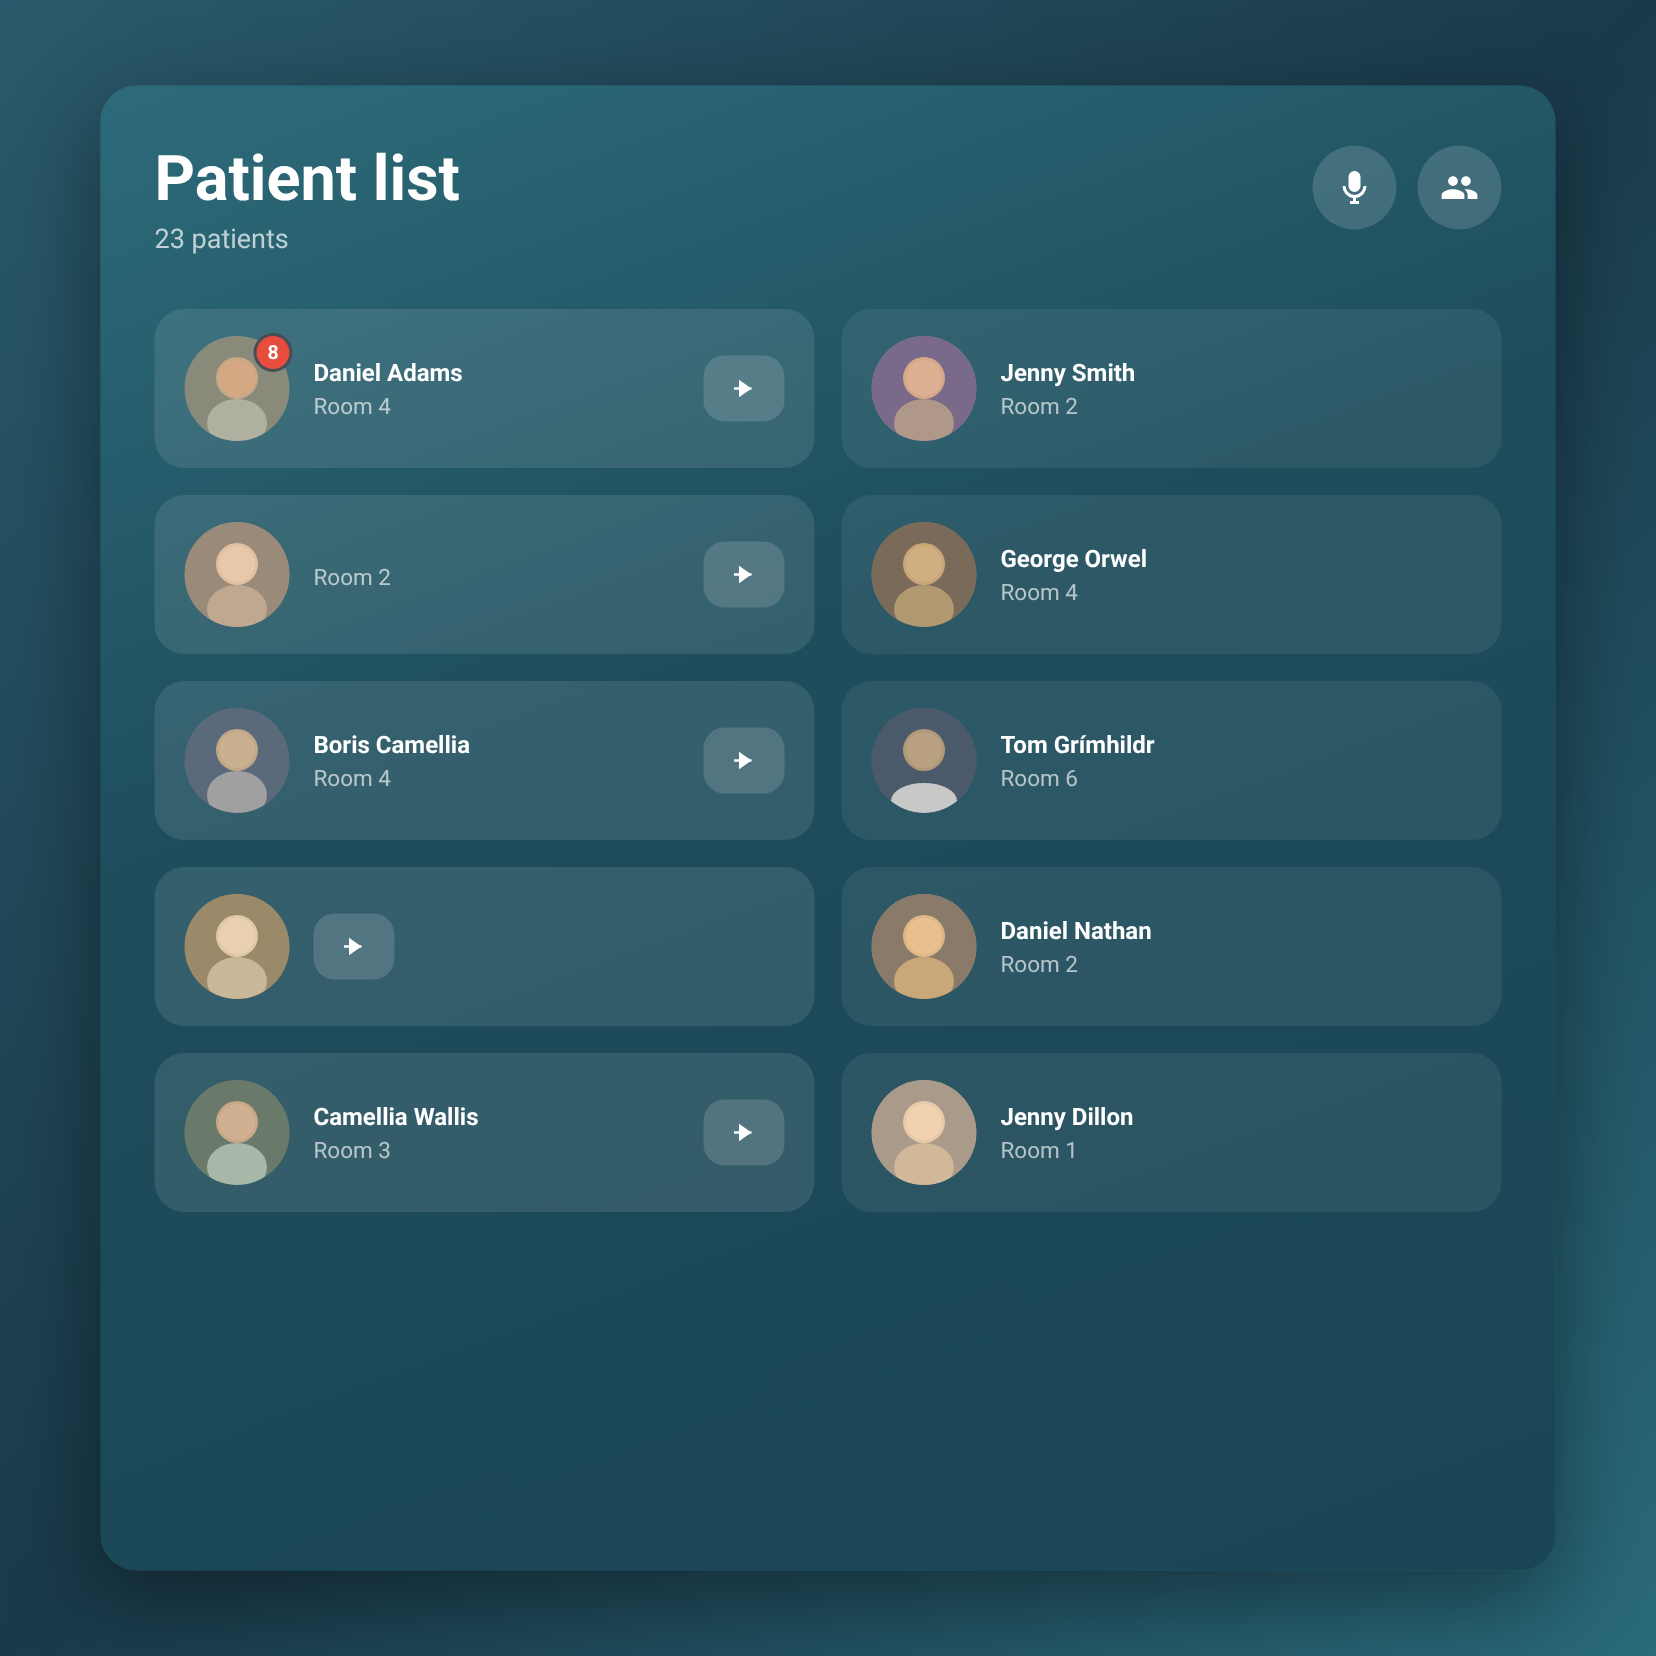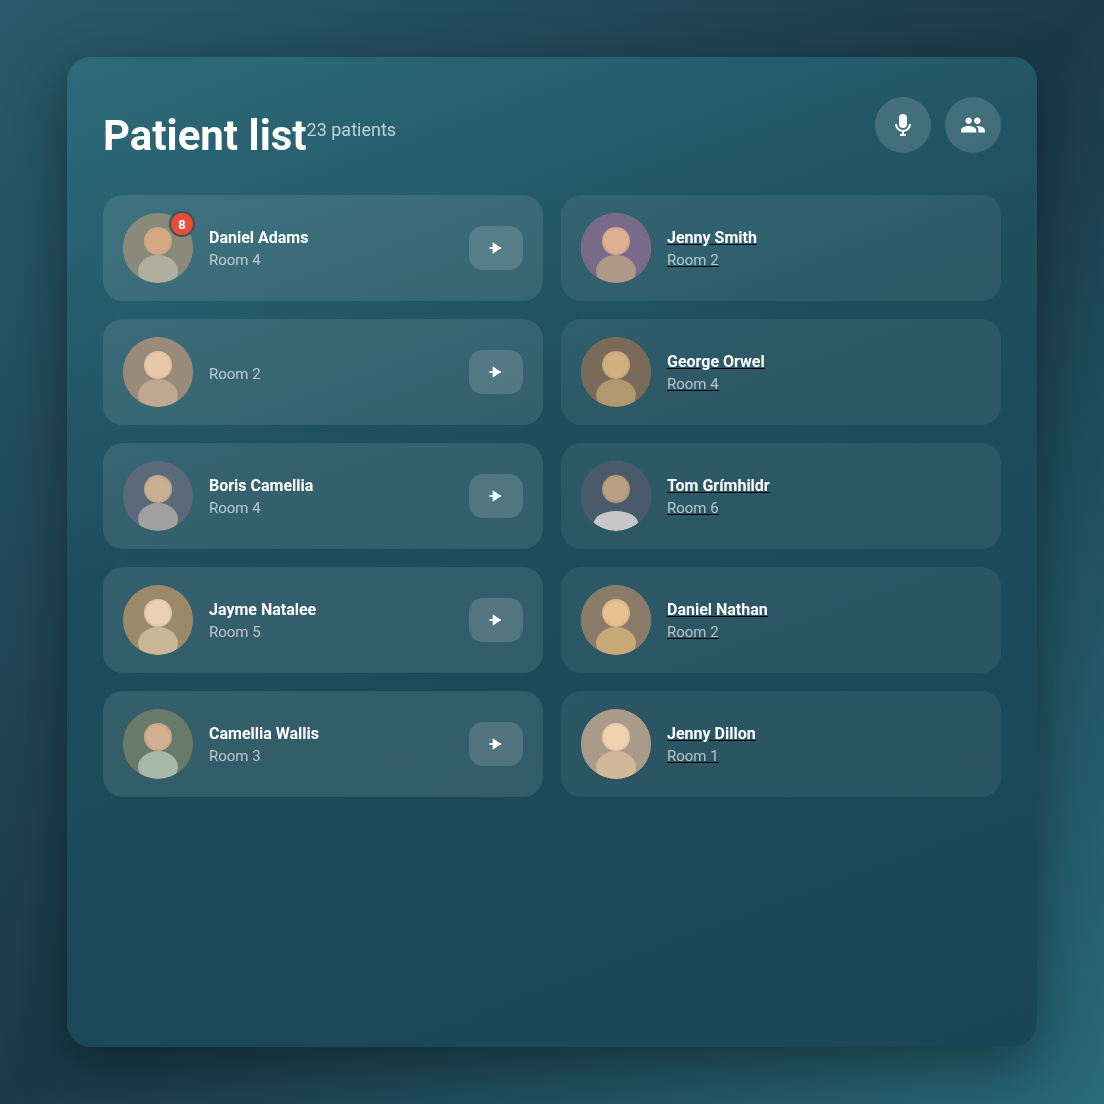--- a/index.html
+++ b/index.html
@@ -31,22 +31,21 @@
 
     .header {
       display: flex;
       justify-content: space-between;
       align-items: flex-start;
       margin-bottom: 36px;
     }
 
     .header-title-block {
       display: flex;
-      flex-direction: row;
-      margin-top: 16px;
+      flex-direction: column;
     }
 
     .page-title {
       font-size: 42px;
       font-weight: 700;
       color: #ffffff;
       line-height: 1.1;
     }
 
     .patient-count {
@@ -87,21 +86,20 @@
       padding: 18px 20px;
       display: flex;
       align-items: center;
       gap: 16px;
       cursor: pointer;
       transition: background 0.2s;
     }
 
     .right-card {
       background: rgba(255,255,255,0.07);
-      text-decoration: underline;
     }
 
     .avatar-wrapper {
       position: relative;
       flex-shrink: 0;
     }
 
     .avatar {
       width: 70px;
       height: 70px;
@@ -308,24 +306,20 @@
         <div class="avatar-wrapper">
           <div class="avatar" style="background: rgb(154, 138, 106);">
             <svg viewBox="0 0 70 70" xmlns="http://www.w3.org/2000/svg" style="width: 70px; height: 70px; border-radius: 50%;">
               <rect width="70" height="70" fill="#9a8a6a"></rect>
               <circle cx="35" cy="28" r="14" fill="#e0c8a8"></circle>
               <ellipse cx="35" cy="58" rx="20" ry="16" fill="#c8b898"></ellipse>
               <circle cx="35" cy="28" r="12" fill="#e8d0b0"></circle>
             </svg>
           </div>
         </div>
-        <div class="patient-info">
-          <div class="patient-name">Jayme Natalee</div>
-          <div class="patient-room">Room 5</div>
-        </div>
         <button class="nav-btn">
           <svg width="20" height="20" viewBox="0 0 24 24" fill="white">
             <path d="M8 5l10 7-10 7V5z"></path>
             <line x1="4" y1="12" x2="18" y2="12" stroke="white" stroke-width="2"></line>
           </svg>
         </button>
       </div>
       <div class="patient-card right-card">
         <div class="avatar-wrapper">
           <div class="avatar" style="background: rgb(154, 138, 122);">

